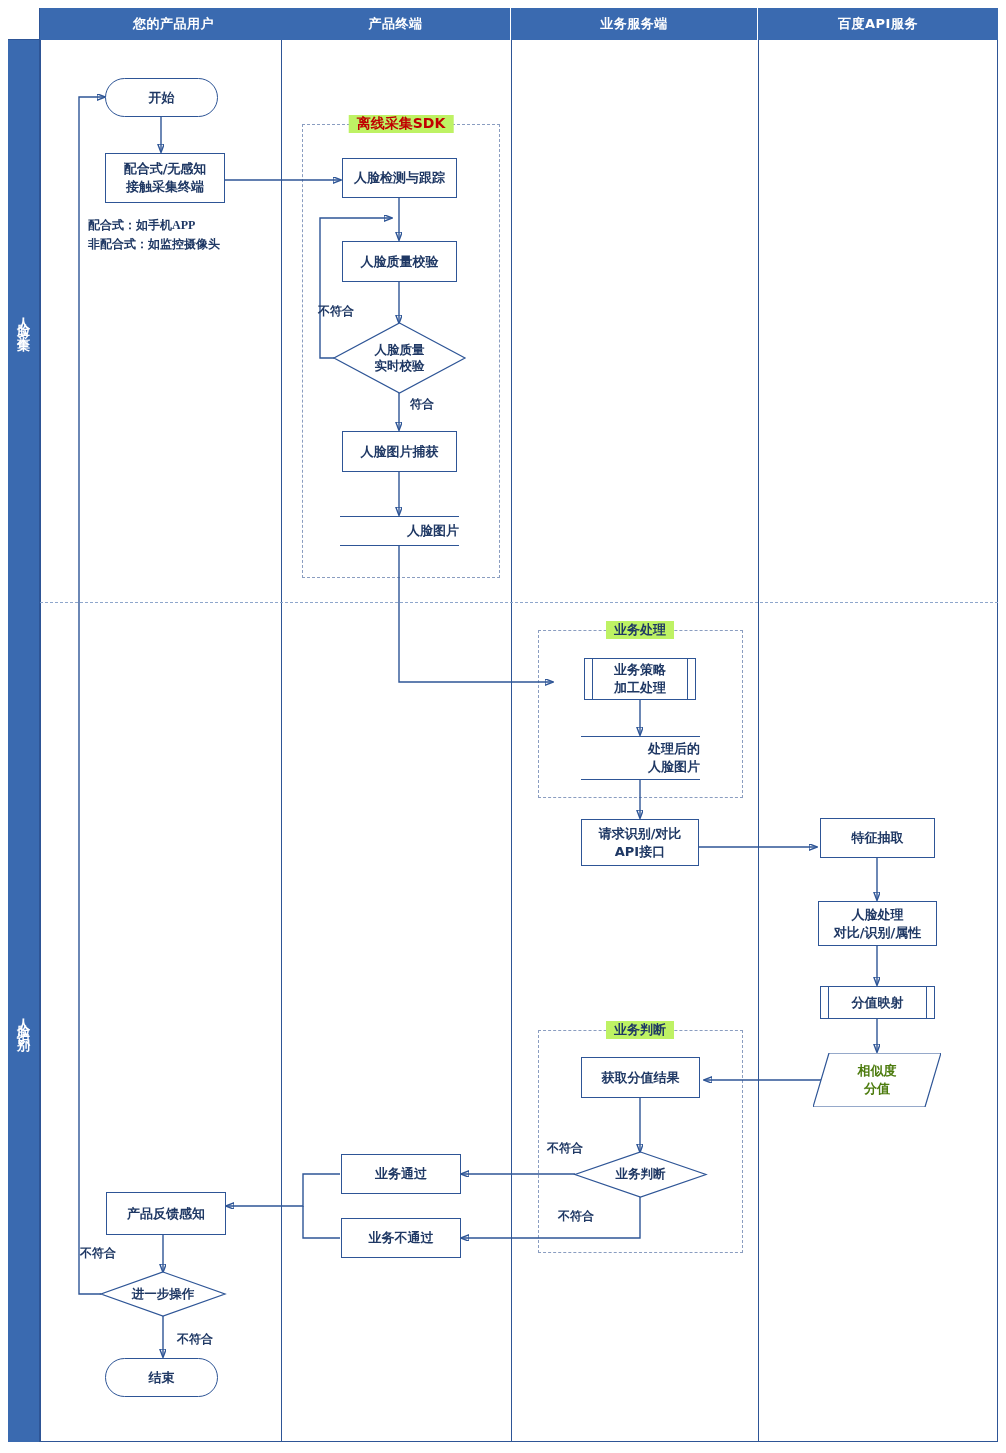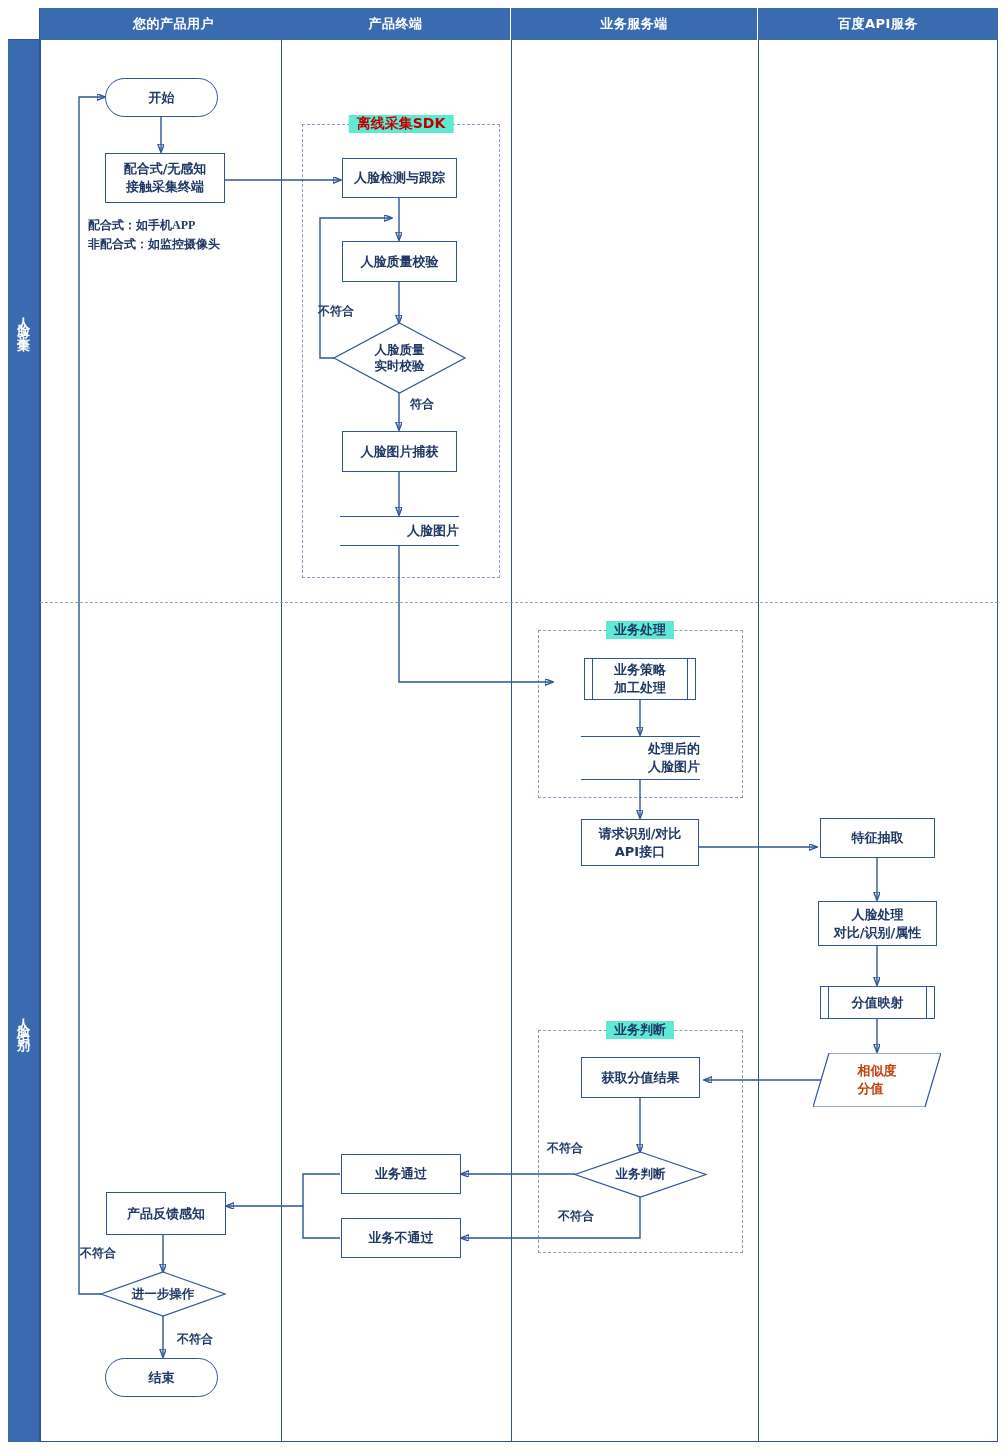--- a/index.html
+++ b/index.html
@@ -34,25 +34,25 @@
   .doc{border-top:1.6px solid #2e5596;border-bottom:1.6px solid #2e5596;justify-content:flex-end;}
 
   .diamond{position:absolute;}
   .diamond svg{position:absolute;left:0;top:0;overflow:visible;}
   .diamond .dtxt{position:absolute;left:0;top:0;right:0;bottom:0;display:flex;align-items:center;
                  justify-content:center;text-align:center;color:#1f3864;font-size:12.5px;font-weight:bold;line-height:1.3;}
 
   .para{position:absolute;}
   .para svg{position:absolute;left:0;top:0;}
   .para .ptxt{position:absolute;left:0;top:0;right:0;bottom:0;display:flex;align-items:center;
-              justify-content:center;color:#c2410c;font-size:13px;font-weight:bold;line-height:1.35;}
+              justify-content:center;text-align:center;color:#4d7c0f;font-size:13px;font-weight:bold;line-height:1.35;}
 
   
   .grp{position:absolute;border:1px dashed #8a9dc0;box-sizing:border-box;background:transparent;}
-  .grplabel{position:absolute;background:#5eead4;padding:0 8px;font-size:13px;font-weight:bold;
+  .grplabel{position:absolute;background:#bef264;padding:0 8px;font-size:13px;font-weight:bold;
             color:#1f3864;white-space:nowrap;transform:translate(-50%,-50%);}
   .grplabel.red{color:#c00000;font-size:14px;}
 
   
   .elabel{position:absolute;font-size:12px;font-weight:bold;color:#1f3864;white-space:nowrap;}
   .note{position:absolute;font-size:12px;font-weight:bold;color:#1f3864;line-height:1.6;white-space:nowrap;text-align:left;}
 
   
   #wires{position:absolute;left:0;top:0;width:1006px;height:1453px;pointer-events:none;}
   #wires path,#wires line{stroke:#2e5596;stroke-width:1.4;fill:none;}

